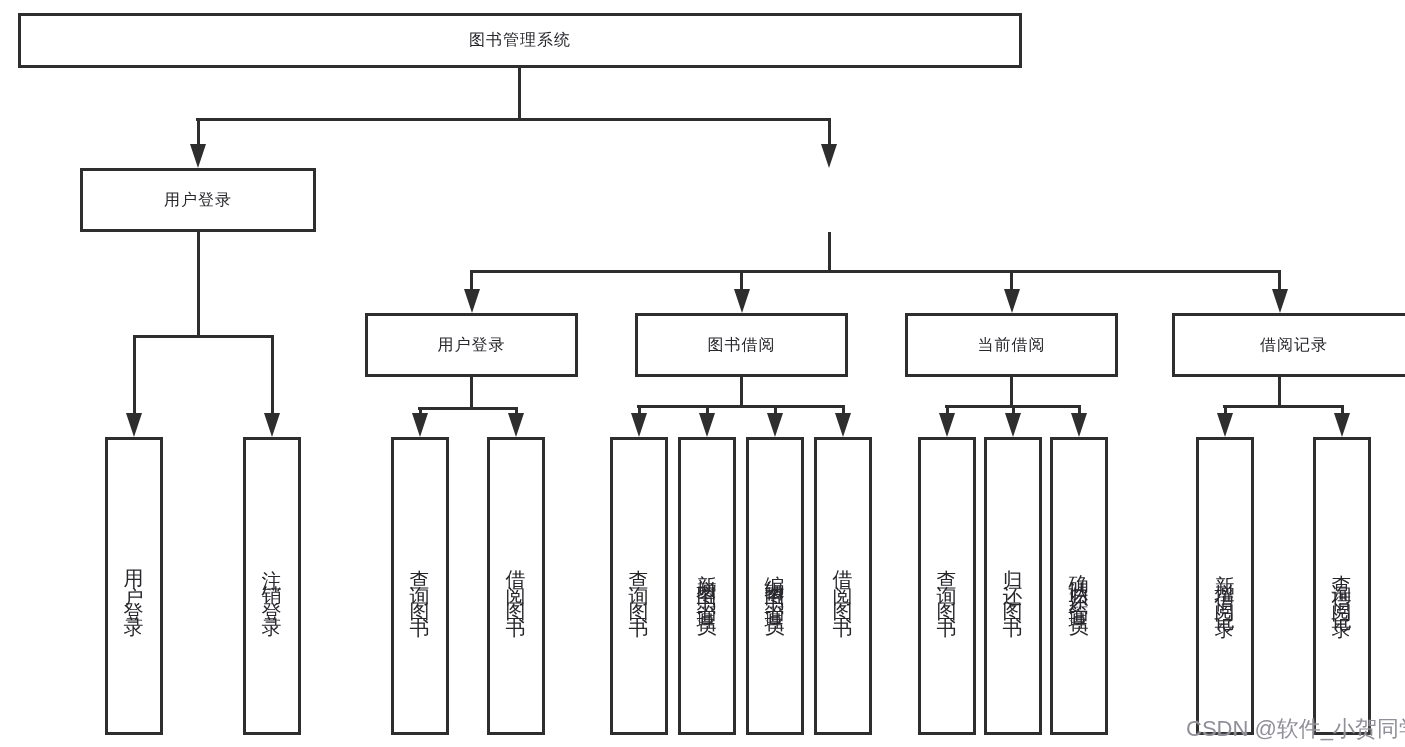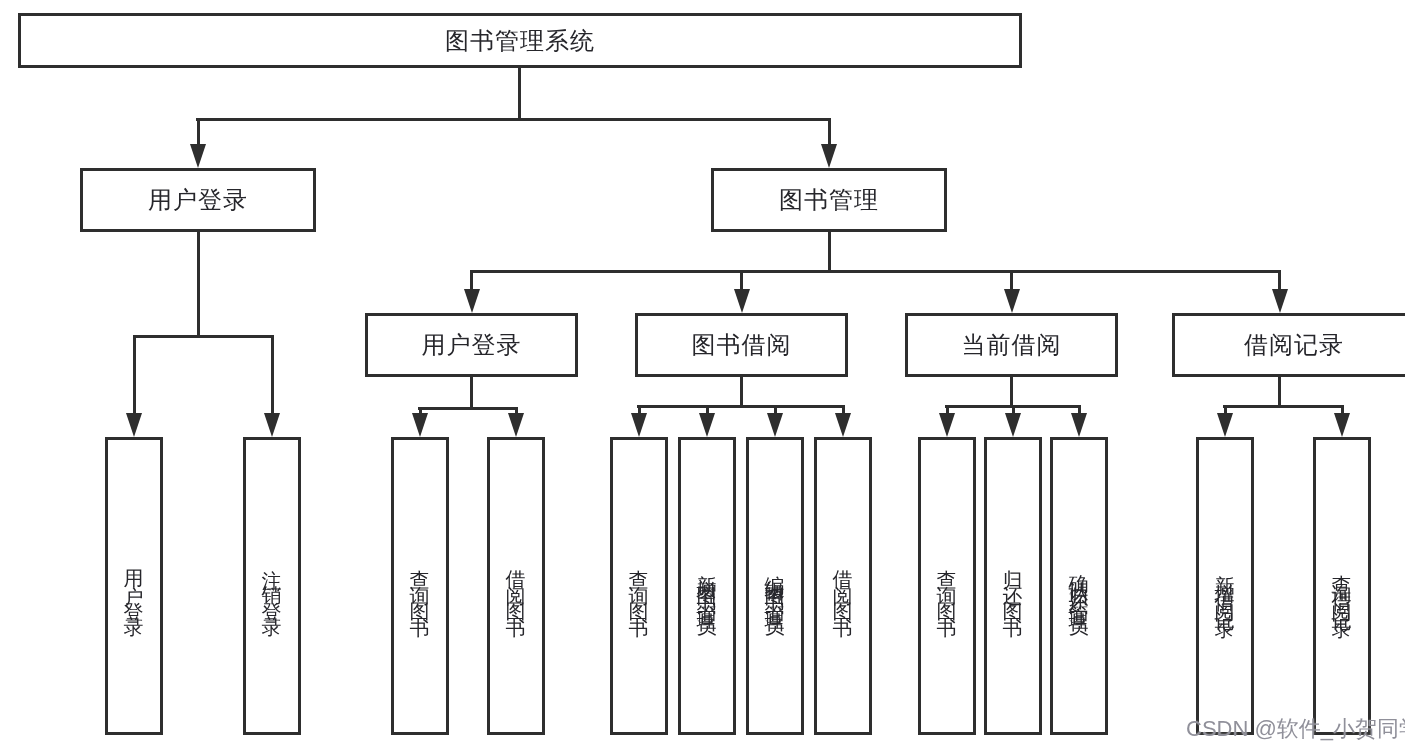--- a/index.html
+++ b/index.html
@@ -20,21 +20,21 @@
   .box{
     position:absolute;
     box-sizing:border-box;
     border:3px solid var(--line);
     background:#fff;
     display:flex;
     align-items:center;
     justify-content:center;
   }
   .box.h span{
-    font-size:24px;
+    font-size:16px;
     letter-spacing:1px;
     white-space:nowrap;
   }
   .box.v span{
     writing-mode:vertical-rl;
     text-orientation:mixed;
     font-size:20px;
     line-height:1;
     white-space:nowrap;
   }
@@ -69,23 +69,20 @@
 
   <div class="ln" style="left:518px;top:68px;width:3px;height:50px;"></div>
   <div class="ln" style="left:196px;top:118px;width:634px;height:3px;"></div>
   <div class="ln" style="left:197px;top:118px;width:3px;height:28px;"></div>
   <div class="ar" style="left:190px;top:144px;"></div>
   <div class="ln" style="left:828px;top:118px;width:3px;height:28px;"></div>
   <div class="ar" style="left:821px;top:144px;"></div>
 
   <div class="box h" style="left:80px;top:168px;width:236px;height:64px;">
     <span>用户登录</span>
-  </div>
-  <div class="box h" style="left:711px;top:168px;width:236px;height:64px;">
-    <span>图书管理</span>
   </div>
 
   <div class="ln" style="left:197px;top:232px;width:3px;height:103px;"></div>
   <div class="ln" style="left:133px;top:335px;width:141px;height:3px;"></div>
   <div class="ln" style="left:133px;top:335px;width:3px;height:80px;"></div>
   <div class="ar" style="left:126px;top:413px;"></div>
   <div class="ln" style="left:271px;top:335px;width:3px;height:80px;"></div>
   <div class="ar" style="left:264px;top:413px;"></div>
 
   <div class="ln" style="left:828px;top:232px;width:3px;height:38px;"></div>

